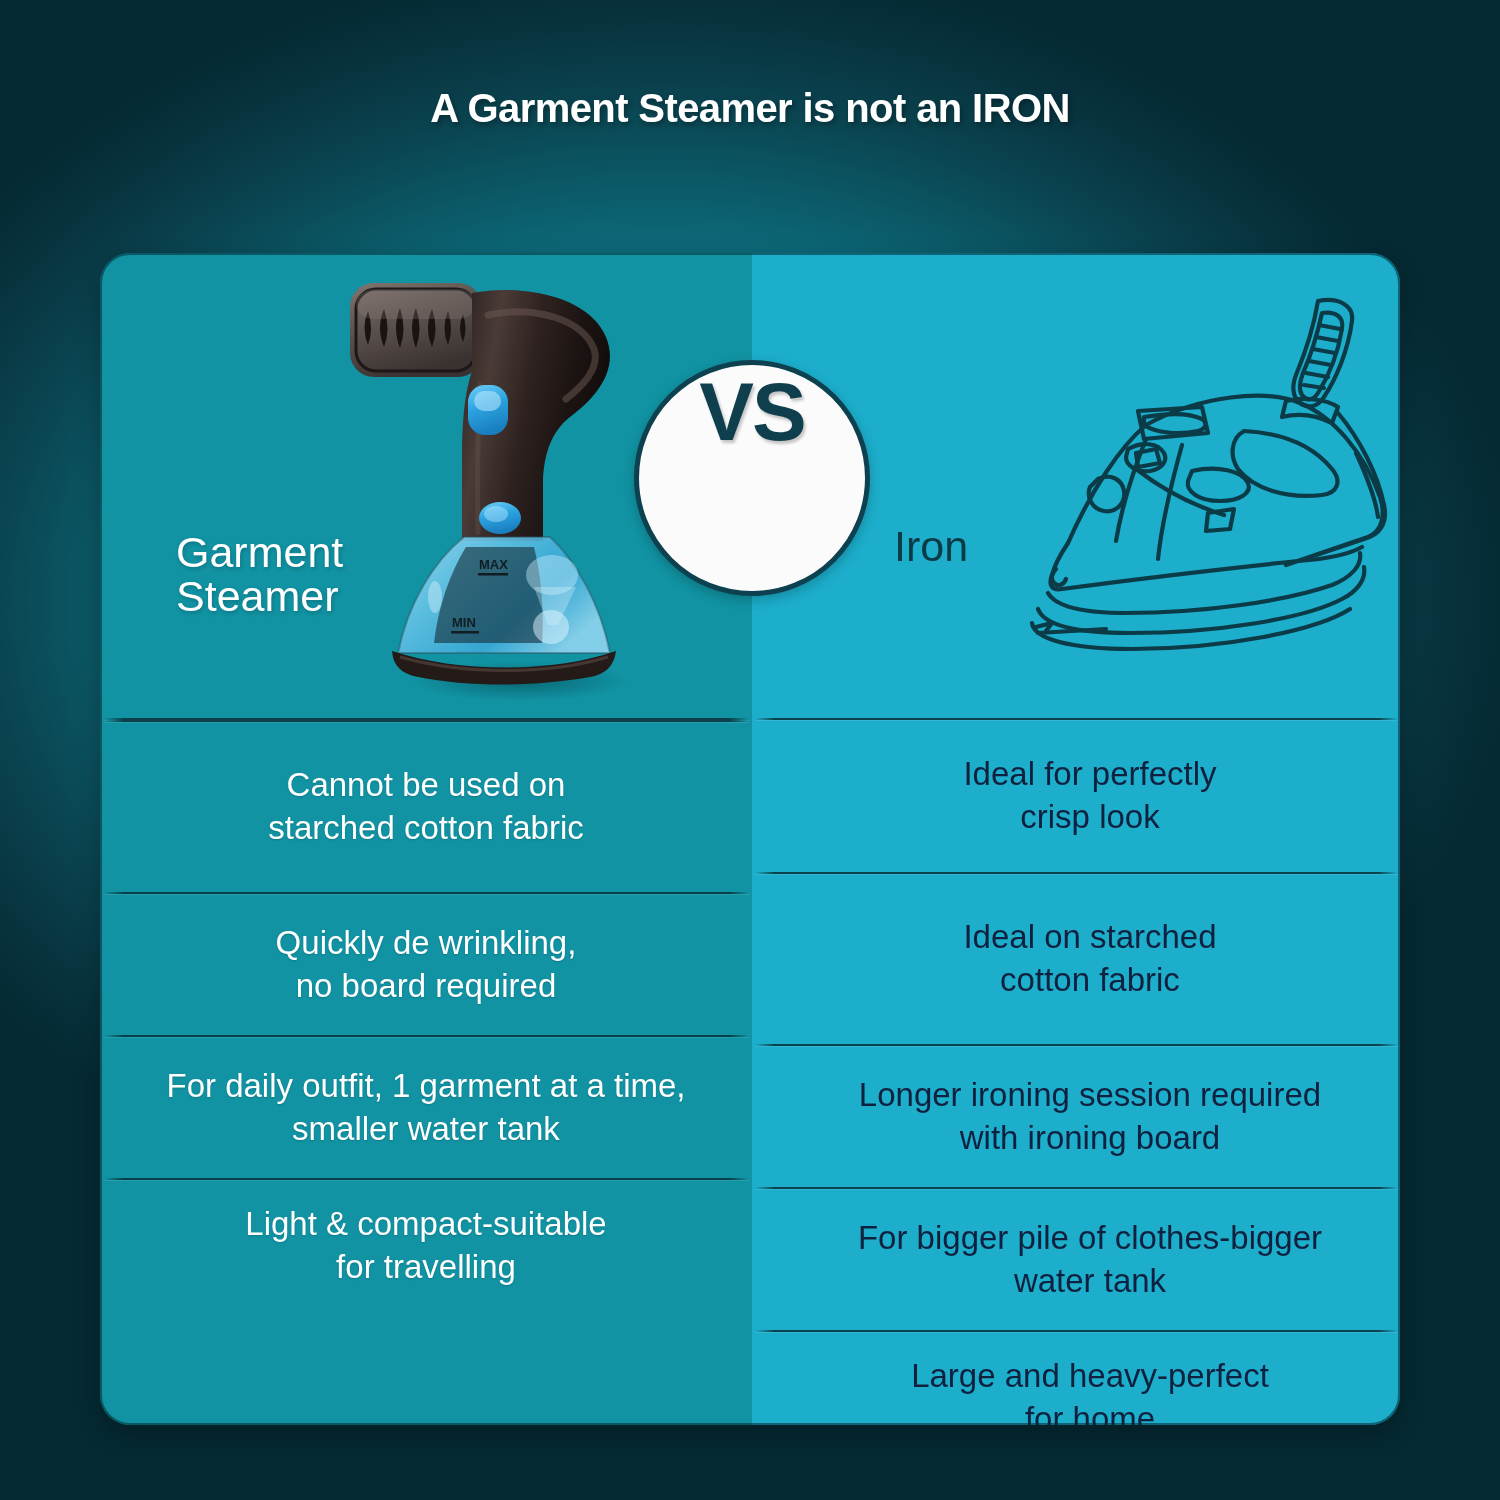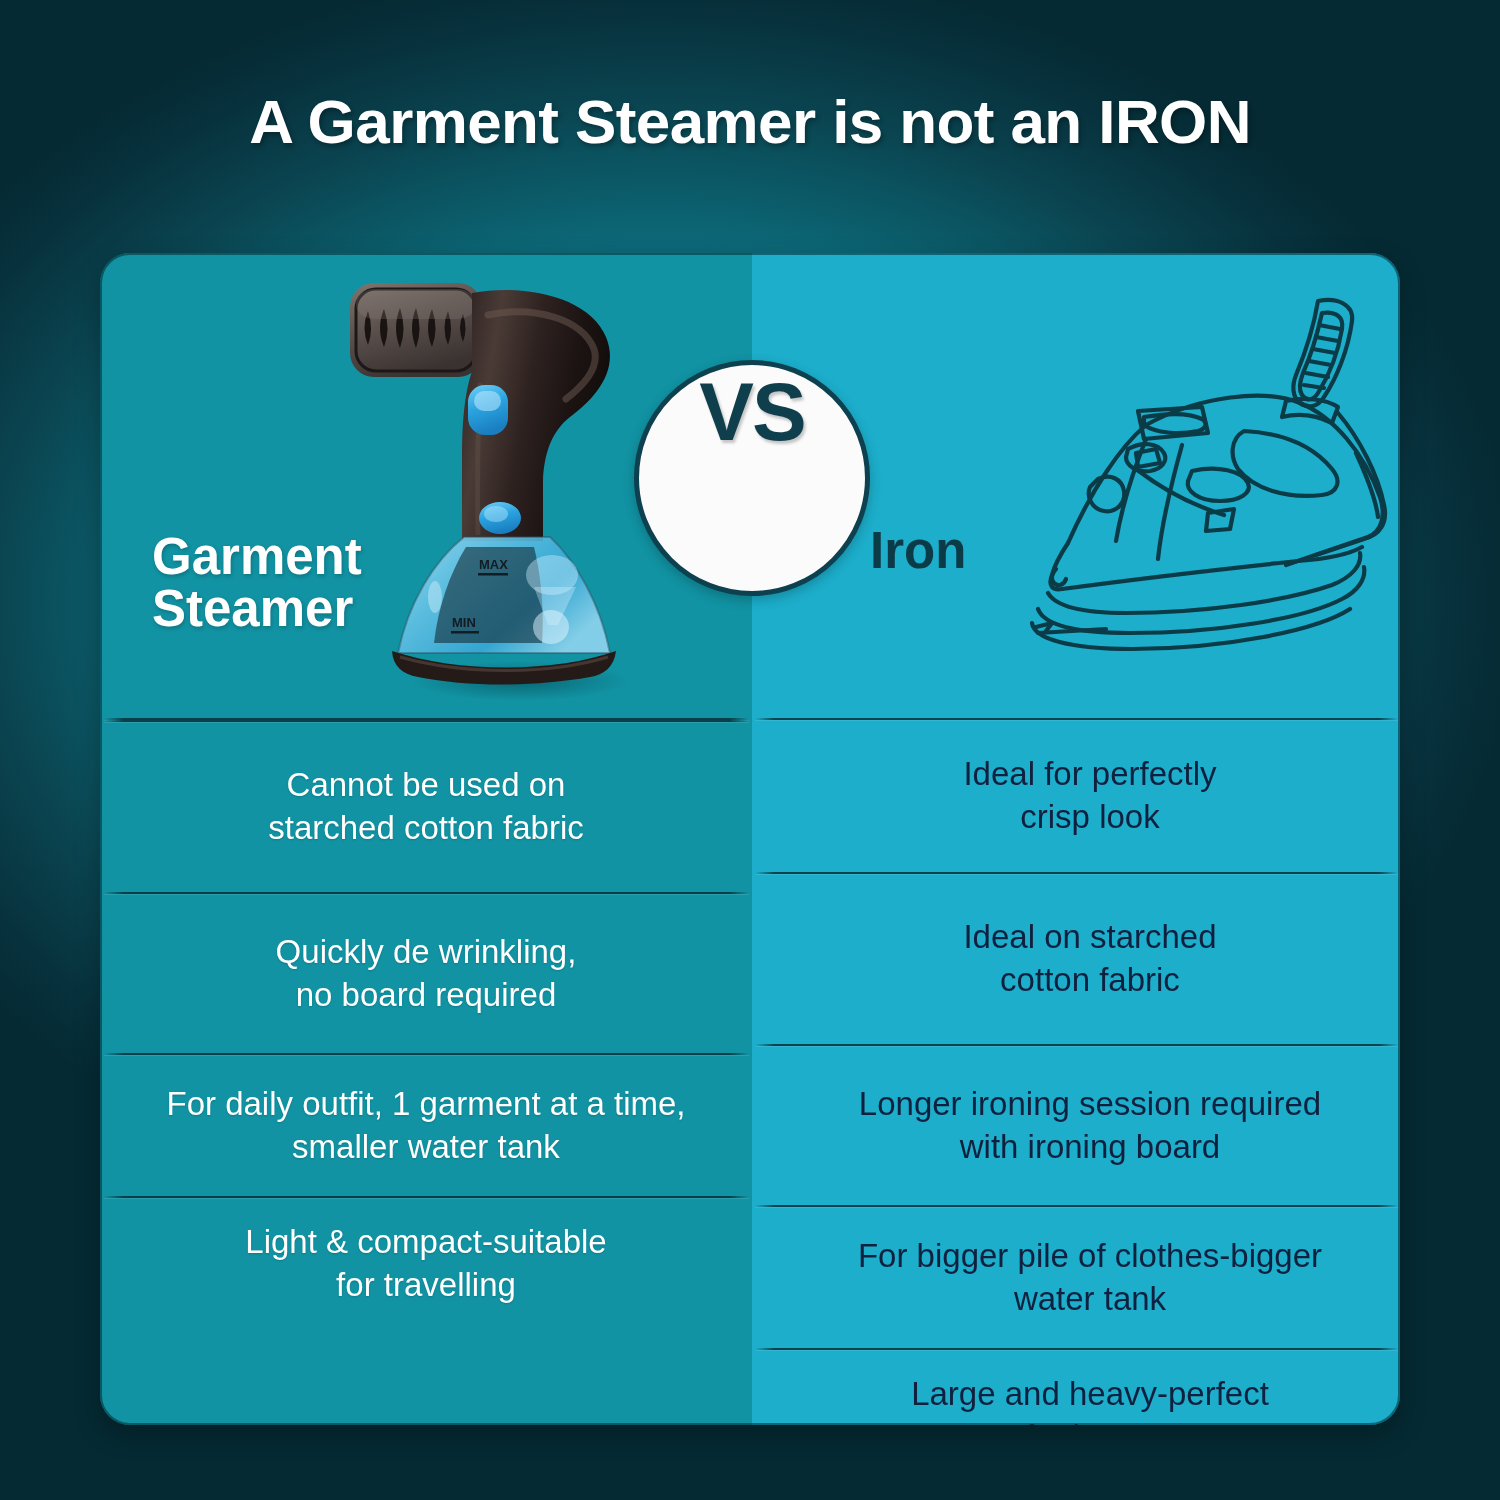--- a/index.html
+++ b/index.html
@@ -27,21 +27,21 @@
   }
 
   
   #title {
     position: absolute;
     top: 86px;
     left: 0;
     width: 1500px;
     text-align: center;
     color: #ffffff;
-    font-size: 62px;
+    font-size: 40px;
     font-weight: bold;
     letter-spacing: -0.6px;
     text-shadow: 2px 3px 5px rgba(0,0,0,0.30);
     white-space: nowrap;
   }
 
   
   #card {
     position: absolute;
     left: 100px;
@@ -76,24 +76,25 @@
   
   .hero {
     position: relative;
     height: 465px;
     width: 100%;
   }
 
   
   .product-label {
     position: absolute;
-    font-size: 51px;
-    font-weight: bold;
+    font-size: 43px;
+    font-weight: normal;
     line-height: 1.02;
     white-space: pre-line;
+    margin-left: 24px;
   }
   .product-label.steamer {
     left: 52px;
     top: 278px;
     color: #ffffff;
     text-shadow: 1px 2px 4px rgba(0,0,0,0.22);
   }
   .product-label.iron {
     left: 118px;
     top: 272px;
@@ -125,21 +126,21 @@
     padding: 0 26px;
     font-size: 33px;
     line-height: 1.30;
     white-space: pre-line;
   }
   .panel.left  .feature { color: #ffffff; text-shadow: 0 1px 2px rgba(0,0,0,0.16); }
   .panel.right .feature { color: #10213f; margin-left: 28px; }
 
   .h-a { height: 152px; }
   .h-b { height: 170px; }
-  .h-c { height: 159px; }
+  .h-c { height: 141px; }
   .h-d { height: 141px; }
   .h-e { height: 132px; }
 
   
   #vs-badge {
     position: absolute;
     left: 634px;
     top: 360px;
     width: 236px;
     height: 236px;

